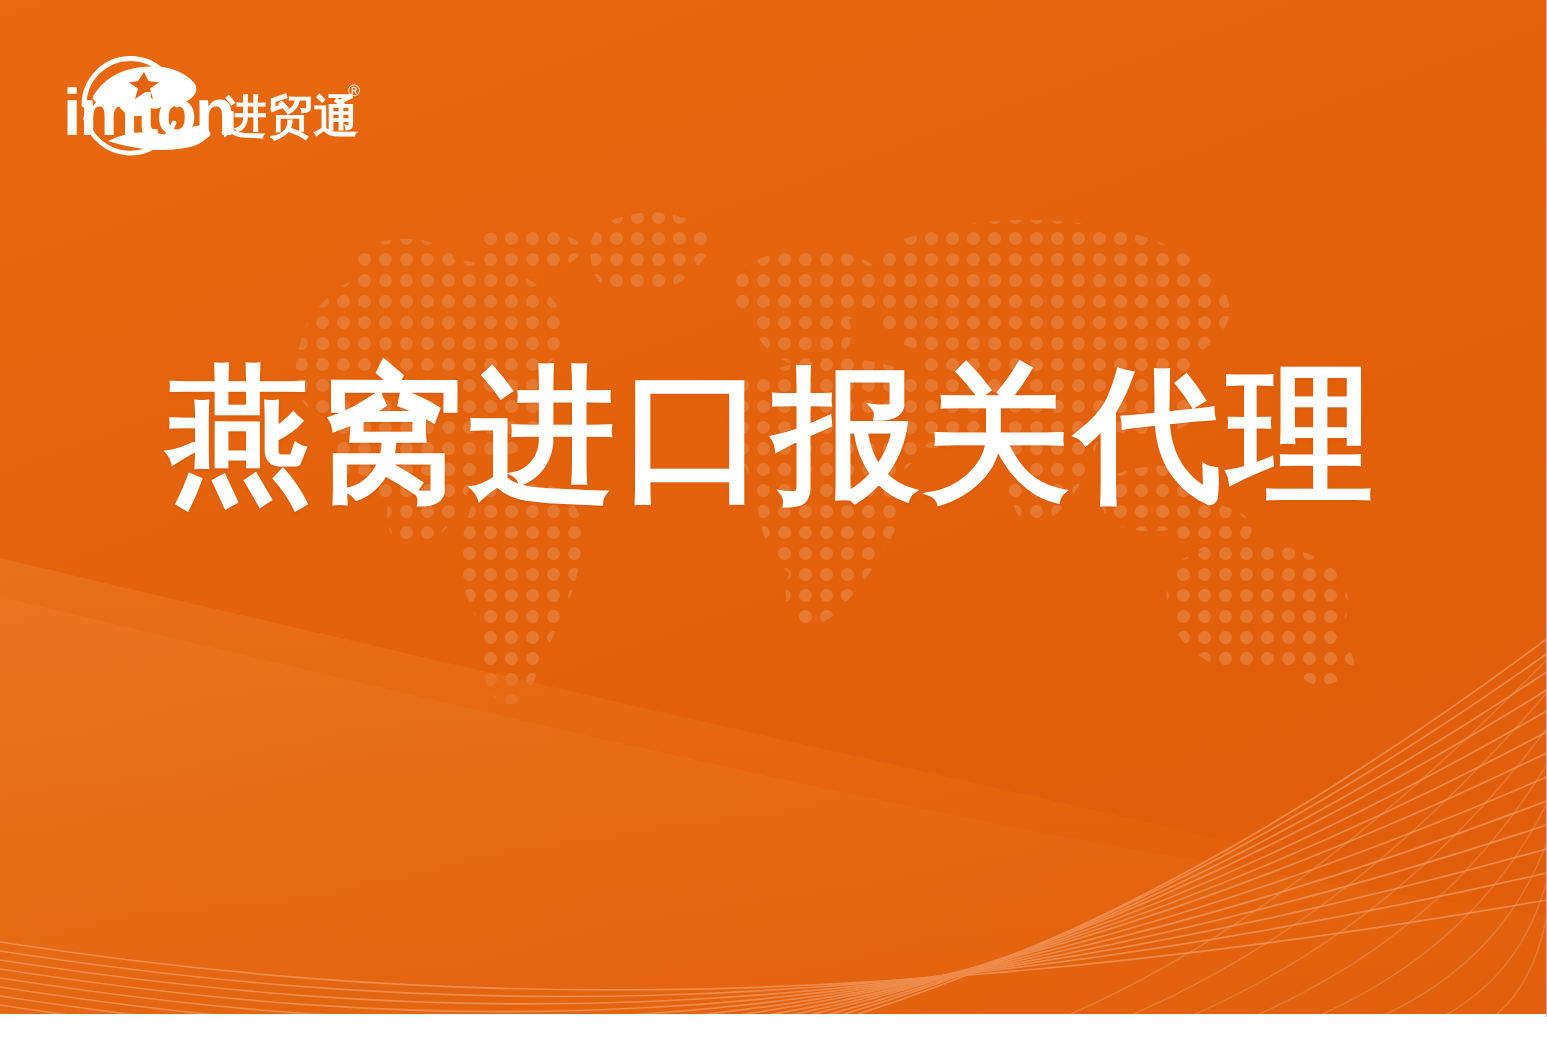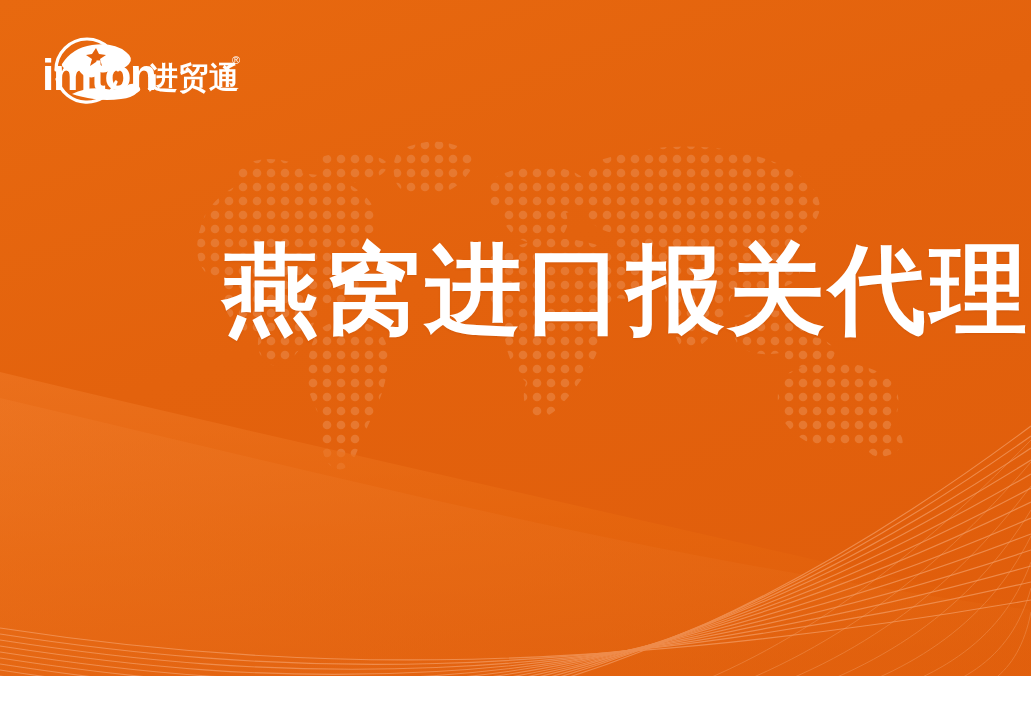--- a/index.html
+++ b/index.html
@@ -51,21 +51,21 @@
     text-align: center;
     color: #ffffff;
     font-family: "Liberation Serif", "DejaVu Serif", serif;
     font-weight: 700;
     font-size: 97px;
     line-height: 130px;
     letter-spacing: 4px;
     text-shadow: 0 1px 2px rgba(150,55,0,0.18);
     user-select: none;
   }
-  .headline .line { display: block; white-space: nowrap; text-align: right; }
+  .headline .line { display: block; white-space: nowrap; }
 </style>
 </head>
 <body>
 
 <div id="banner">
 
   <div class="bg-base"></div>
 
   <svg class="bg-svg" viewBox="0 0 1031 704" xmlns="http://www.w3.org/2000/svg">
     <defs>

